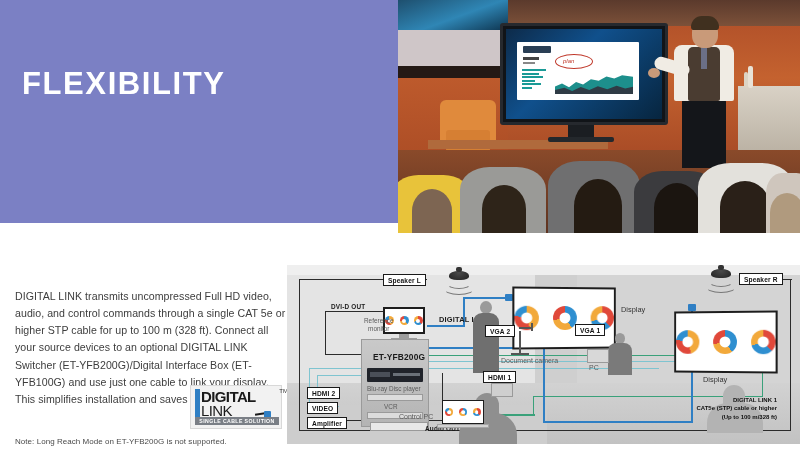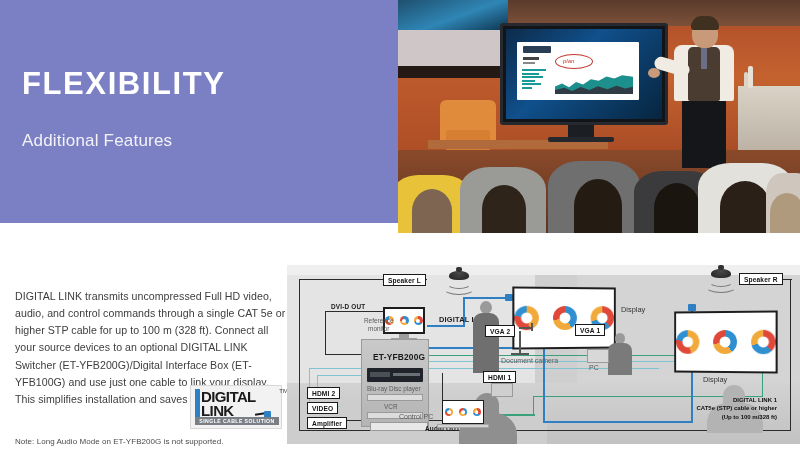--- a/index.html
+++ b/index.html
@@ -106,21 +106,21 @@
           letter-spacing:.05px; }
 
   
   .dl-logo { position:absolute; left:190px; top:152px; width:92px; height:44px;
              background:#f2f2f2; border:1px solid #d8d8d8; }
   .dl-inner { position:absolute; left:4px; top:3px; width:84px; height:30px; }
   .dl-bar { position:absolute; left:0; top:0; width:5px; height:30px; background:#2f7fc4; }
   .dl-d { position:absolute; left:6px; top:1px; color:#1b1b1b; font-size:15px;
           font-weight:bold; letter-spacing:-.6px; line-height:14px; }
   .dl-l { position:absolute; left:6px; top:15px; color:#1b1b1b; font-size:15px;
-          font-weight:bold; letter-spacing:-.6px; line-height:14px; }
+          font-weight:normal; letter-spacing:-.6px; line-height:14px; }
   .dl-plug { position:absolute; left:60px; top:22px; width:16px; height:7px; }
   .dl-plug .p1 { position:absolute; left:0; top:2px; width:10px; height:2px;
                  background:#1b1b1b; transform:rotate(-8deg); }
   .dl-plug .p2 { position:absolute; left:9px; top:0; width:7px; height:7px;
                  background:#2f7fc4; border-radius:1px; }
   .dl-tm { position:absolute; right:-9px; top:-1px; font-size:6px; color:#333; }
   .dl-tag { position:absolute; left:4px; bottom:3px; width:84px; height:8px;
             background:#7a7f86; color:#fff; font-size:5.2px; font-weight:bold;
             letter-spacing:.4px; text-align:center; line-height:8px; }
 
@@ -177,21 +177,20 @@
         border-radius:50%; }
 </style>
 </head>
 <body>
 
 <div class="page">
 
   <div class="banner">
     <div class="banner-title">FLEXIBILITY</div>
     <div class="banner-sub">
-      <div>Additional Features</div>
     </div>
   </div>
 
   <div class="photo">
     <div class="ph-wall"></div>
     <div class="ph-wallLeftBlock"></div>
     <div class="ph-wallTop"></div>
     <div class="ph-wallL"></div>
     <div class="ph-panelA"></div>
     <div class="ph-panelB"></div>
@@ -253,21 +252,21 @@
       <div class="b" style="left:300px; width:96px;  height:70px; background:#e3e1dc;"></div>
       <div class="h" style="left:322px; width:50px;  height:52px; background:#2a2018;"></div>
       <div class="b" style="left:368px; width:46px;  height:60px; background:#cfc6bd;"></div>
       <div class="h" style="left:372px; width:34px;  height:40px; background:#b09a7e;"></div>
     </div>
   </div>
 
   <div class="lower">
 
     <div class="body-copy">DIGITAL LINK transmits uncompressed Full HD video, audio, and control commands through a single CAT 5e or higher STP cable for up to 100 m (328 ft). Connect all your source devices to an optional DIGITAL LINK Switcher (ET-YFB200G)/Digital Interface Box (ET-YFB100G) and use just one cable to link your display. This simplifies installation and saves on cabling costs.</div>
-    <div class="note">Note: Long Audio Mode on ET-YFB200G is not supported.</div>
+    <div class="note">Note: Long Reach Mode on ET-YFB200G is not supported.</div>
 
     <div class="dl-logo">
       <div class="dl-inner">
         <div class="dl-bar"></div>
         <div class="dl-d">DIGITAL</div>
         <div class="dl-l">LINK</div>
         <div class="dl-plug">
           <div class="p1"></div>
             <div class="p2"></div>
         </div>

